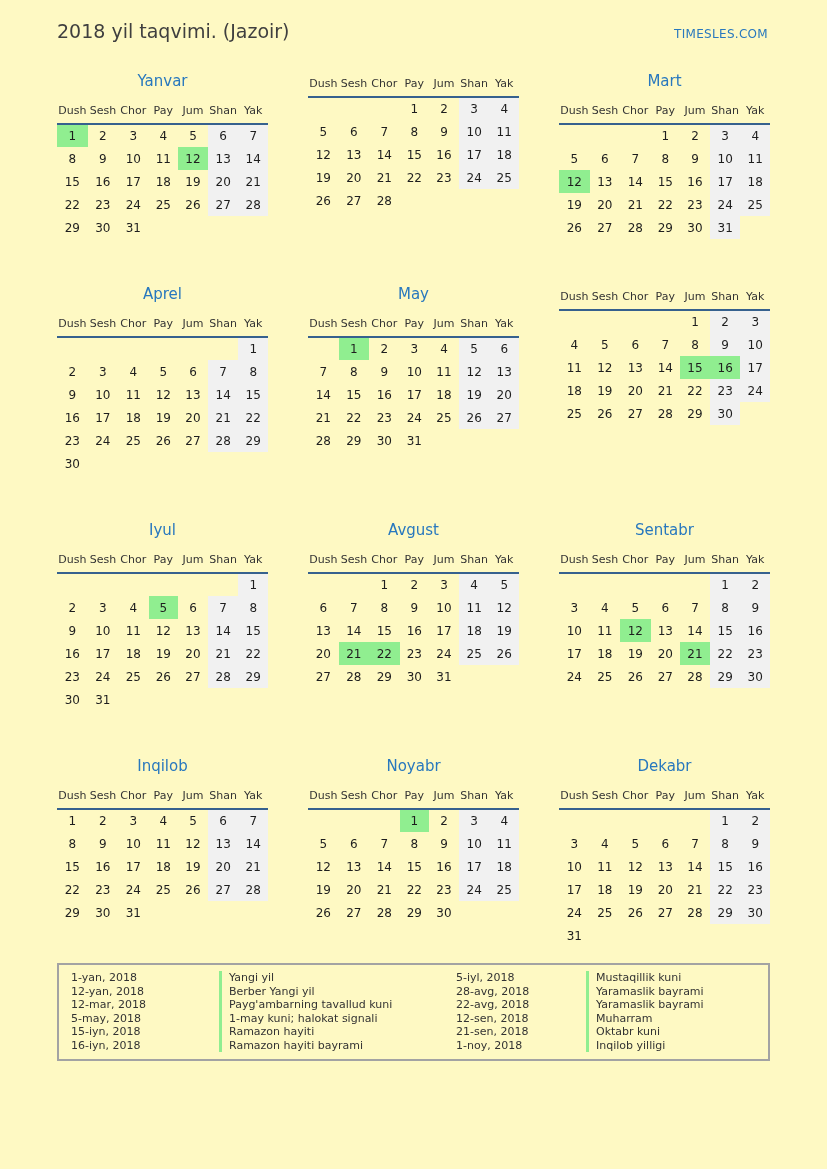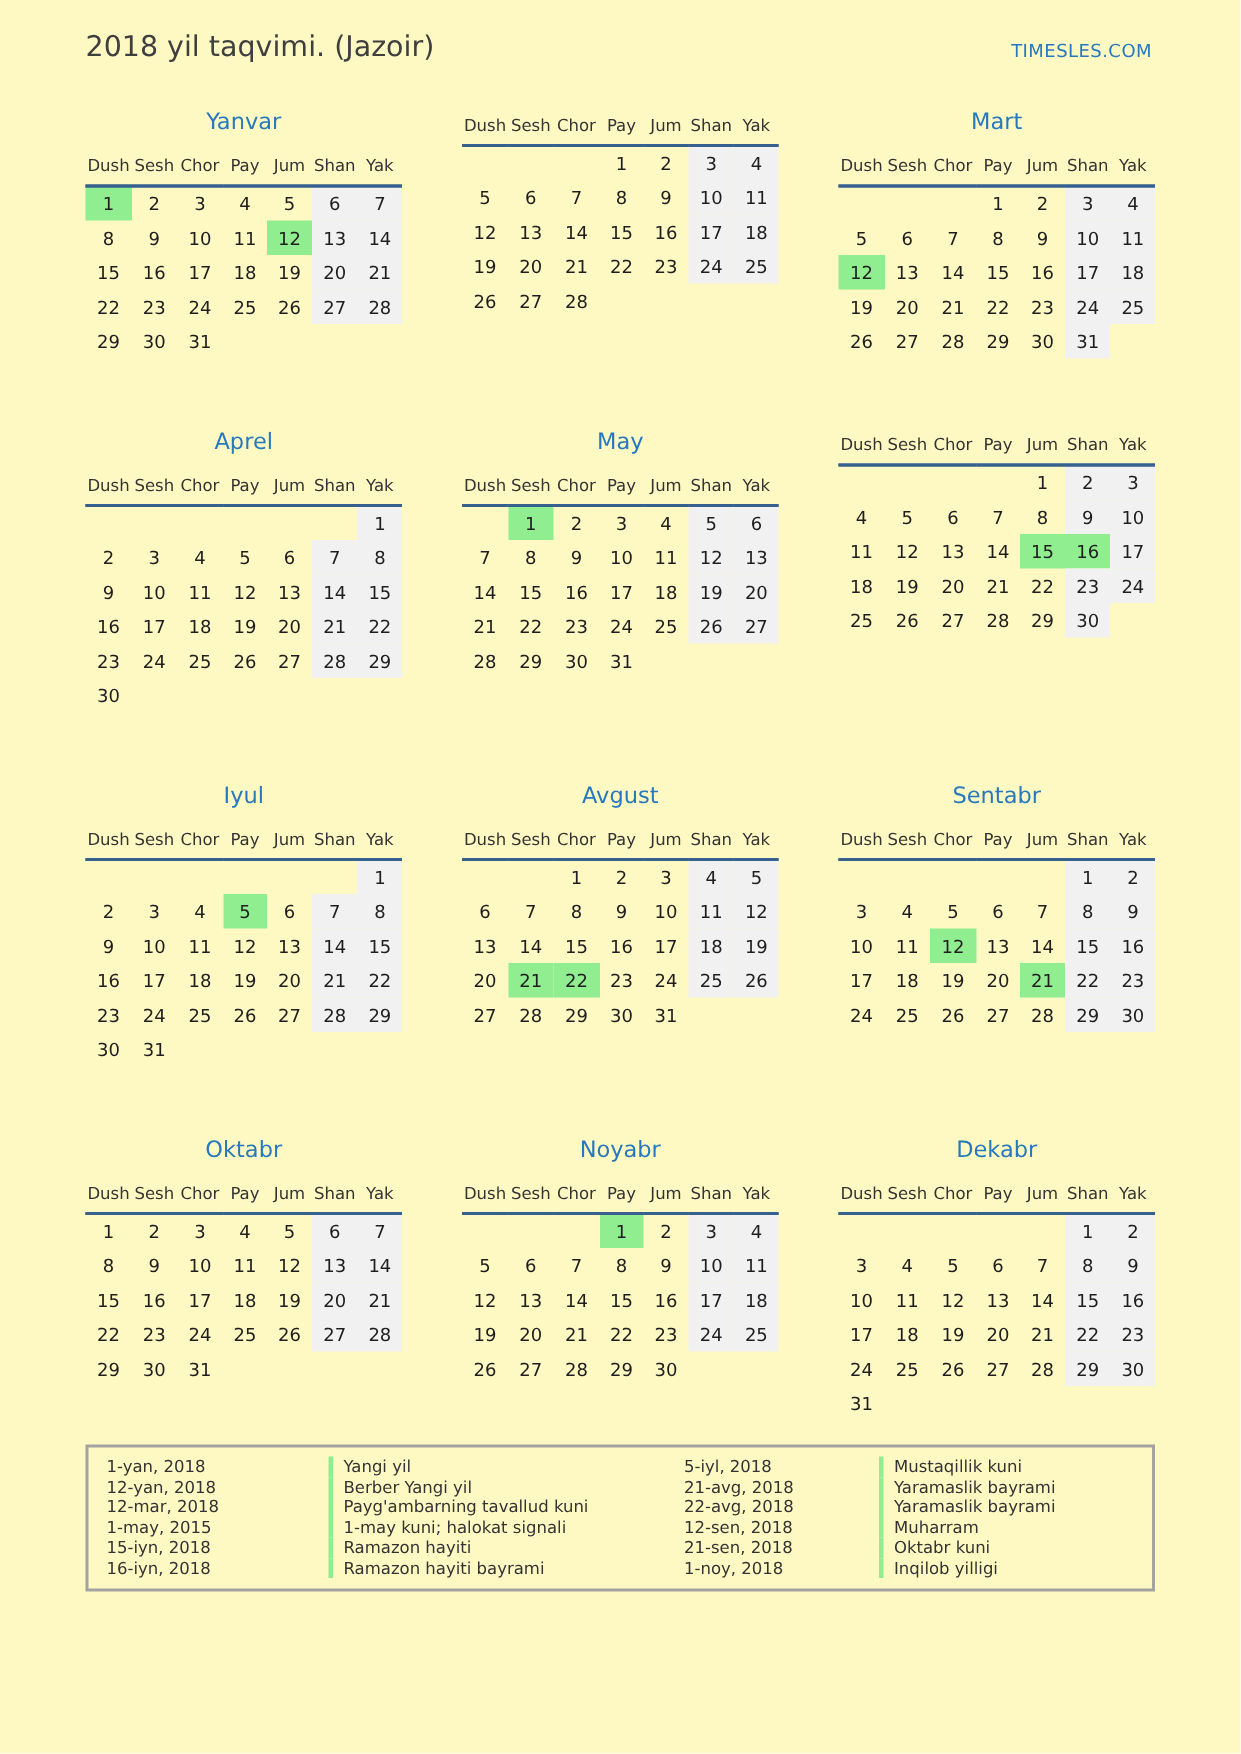--- a/index.html
+++ b/index.html
@@ -622,21 +622,21 @@
               <td>26</td>
               <td>27</td>
               <td>28</td>
               <td class="weekend">29</td>
               <td class="weekend">30</td>
             </tr>
           </tbody>
         </table>
       </div>
       <div class="month">
-        <div class="month-title">Oktabr</div>
+        <div class="month-title">Inqilob</div>
         <table class="cal">
           <thead>
             <tr>
               <th>Dush</th>
               <th>Sesh</th>
               <th>Chor</th>
               <th>Pay</th>
               <th>Jum</th>
               <th>Shan</th>
               <th>Yak</th>
@@ -837,36 +837,36 @@
       <div class="lg-date">5-iyl, 2018</div>
       <div class="lg-name">
         <span class="lg-bar"></span>
         <span>Mustaqillik kuni</span>
       </div>
       <div class="lg-date">12-yan, 2018</div>
       <div class="lg-name">
         <span class="lg-bar"></span>
         <span>Berber Yangi yil</span>
       </div>
-      <div class="lg-date">21-avg, 2018</div>
+      <div class="lg-date">28-avg, 2018</div>
       <div class="lg-name">
         <span class="lg-bar"></span>
         <span>Yaramaslik bayrami</span>
       </div>
       <div class="lg-date">12-mar, 2018</div>
       <div class="lg-name">
         <span class="lg-bar"></span>
         <span>Payg'ambarning tavallud kuni</span>
       </div>
       <div class="lg-date">22-avg, 2018</div>
       <div class="lg-name">
         <span class="lg-bar"></span>
         <span>Yaramaslik bayrami</span>
       </div>
-      <div class="lg-date">1-may, 2015</div>
+      <div class="lg-date">5-may, 2018</div>
       <div class="lg-name">
         <span class="lg-bar"></span>
         <span>1-may kuni; halokat signali</span>
       </div>
       <div class="lg-date">12-sen, 2018</div>
       <div class="lg-name">
         <span class="lg-bar"></span>
         <span>Muharram</span>
       </div>
       <div class="lg-date">15-iyn, 2018</div>

